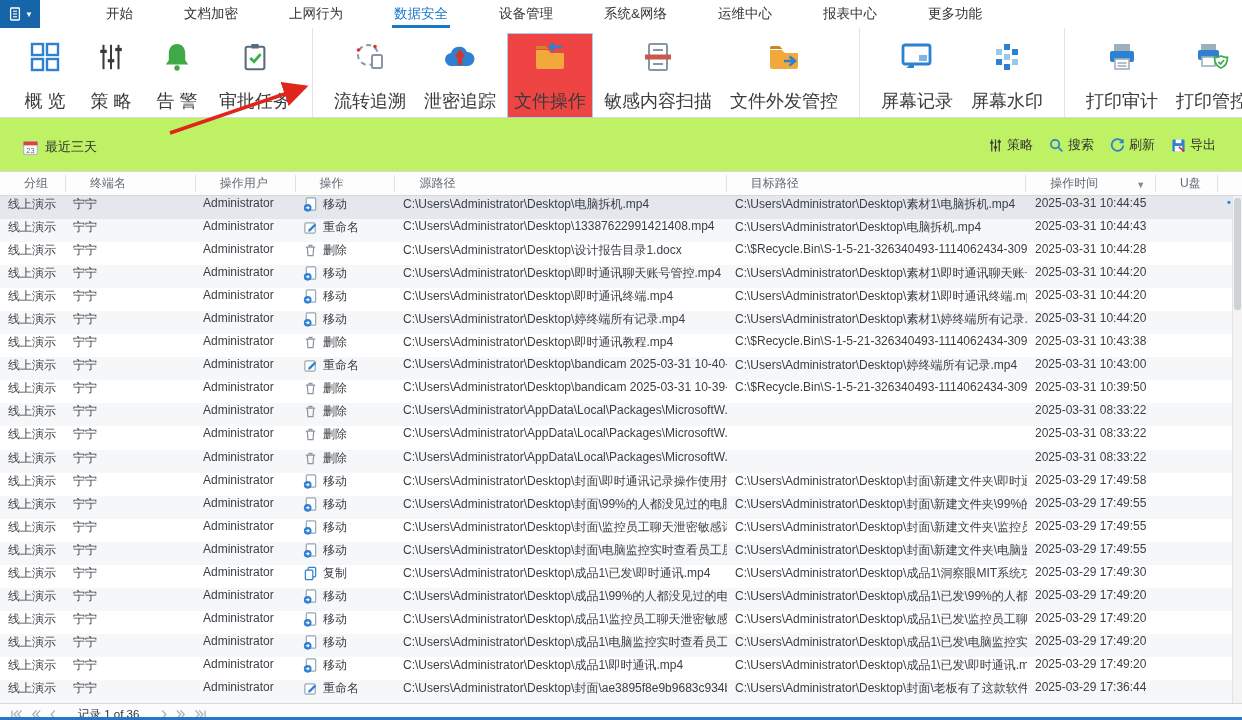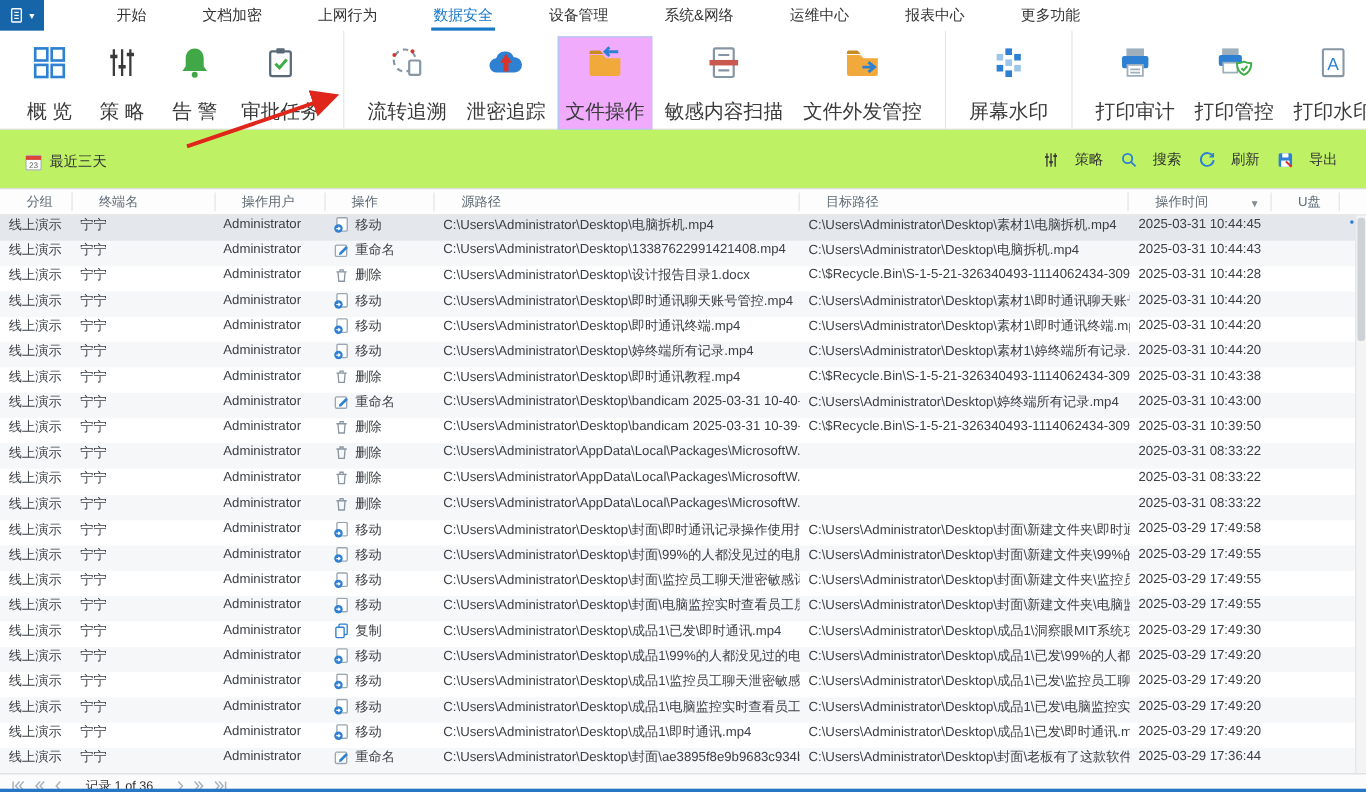--- a/index.html
+++ b/index.html
@@ -11,31 +11,31 @@
   .appbtn .caret{color:#fff;font-size:8px;margin-left:2px;}
   .tabs{display:flex;margin-left:64px;gap:47px;font-size:13.5px;color:#333;align-items:center;}
   .tab{cursor:pointer;position:relative;padding:5px 2px 6px;white-space:nowrap;}
   .tab.active{color:#1778c8;}
   .tab.active::after{content:"";position:absolute;left:0;right:0;bottom:1px;height:2.5px;background:#1778c8;}
   
   .ribbon{position:absolute;top:28px;left:0;right:0;height:89px;background:#fff;border-bottom:1px solid #d9d9d9;display:flex;}
   .rgroup{display:flex;flex-direction:column;border-right:1px solid #e4e4e4;}
   .rbtns{display:flex;align-items:flex-start;padding:5px 12px 0;flex:1;}
   .rbtn{display:flex;flex-direction:column;align-items:center;padding:5px 6px 4px;margin:0 2px;min-width:48px;cursor:pointer;border:1px solid transparent;}
-  .rbtn.hl{background:#f0abfc;border-color:#a8cdec;}
+  .rbtn.hl{background:#ef4444;border-color:#a8cdec;}
   .ricon{height:36px;display:flex;align-items:center;justify-content:center;}
   .rlbl{font-size:18px;color:#3a3a3a;margin-top:14px;white-space:nowrap;}
   .rgl{text-align:center;font-size:12px;color:#8a8a8a;padding-bottom:5px;}
   
   .arrow-overlay{position:absolute;left:150px;top:70px;width:185px;height:75px;pointer-events:none;z-index:20;}
   
   .subbar{position:absolute;top:118px;left:0;right:0;height:53px;background:#bef264;}
   .filter{position:absolute;left:22px;top:20px;display:flex;align-items:center;gap:6px;font-size:13px;color:#333;cursor:pointer;}
   .actions{position:absolute;right:26px;top:18px;display:flex;gap:16px;font-size:13px;color:#333;}
-  .act{display:flex;align-items:center;gap:14px;cursor:pointer;justify-content:center;}
+  .act{display:flex;align-items:center;gap:4px;cursor:pointer;justify-content:center;}
   
   .thead{position:absolute;top:171px;left:0;right:0;height:25px;background:#fdfdfd;border-top:1px solid #d8d8d8;border-bottom:1px solid #d8d8d8;display:flex;align-items:center;font-size:12px;color:#5f6b76;box-sizing:border-box;}
   .th{padding-left:24px;box-sizing:border-box;border-left:1px solid #e2e2e2;height:17px;line-height:17px;white-space:nowrap;overflow:hidden;cursor:pointer;}
   .th:first-child{border-left:none;}
   .c-group{width:65px;} .c-terminal{width:130px;} .c-user{width:100px;} .c-op{width:100px;}
   .c-src{width:332px;} .c-dst{width:300px;} .c-time{width:130px;position:relative;}
   .c-usb{width:62px;} .c-menu{flex:1;}
   .sort-caret{position:absolute;right:10px;top:2px;font-size:9px;color:#7f8b95;}
   .tbody{position:absolute;top:196px;left:0;right:10px;height:507px;overflow:hidden;}
   .trow{display:flex;height:23.05px;align-items:flex-start;font-size:12px;color:#3a3f44;cursor:pointer;}
@@ -188,20 +188,30 @@
         <span class="rlbl">文件外发管控</span>
       </div>
     </div>
     <div class="rgl">文件安全</div>
   </div>
 
   <div class="rgroup">
     <div class="rbtns">
       <div class="rbtn">
         <span class="ricon">
+            <svg width="34" height="32" viewBox="0 0 34 32">
+              <rect x="3" y="4" width="27" height="19" rx="2" fill="none" stroke="#2e80d2" stroke-width="2.8"></rect>
+              <rect x="19" y="14" width="8" height="6" fill="#7fb5e6"></rect>
+              <path d="M10 23c-2 3-4 4-4 4h8v-4z" fill="#2e80d2"></path>
+            </svg>
+          </span>
+        <span class="rlbl">屏幕记录</span>
+      </div>
+      <div class="rbtn">
+        <span class="ricon">
             <svg width="32" height="32" viewBox="0 0 32 32">
               <g fill="#2e80d2">
                 <rect x="13" y="3" width="6" height="6"></rect>
                 <rect x="5" y="18" width="6" height="6"></rect>
                 <rect x="13" y="23" width="6" height="6"></rect>
                 <rect x="21" y="8" width="6" height="6"></rect>
               </g>
               <g fill="#9cc6ea">
                 <rect x="5" y="8" width="6" height="6"></rect>
                 <rect x="13" y="13" width="6" height="6"></rect>

